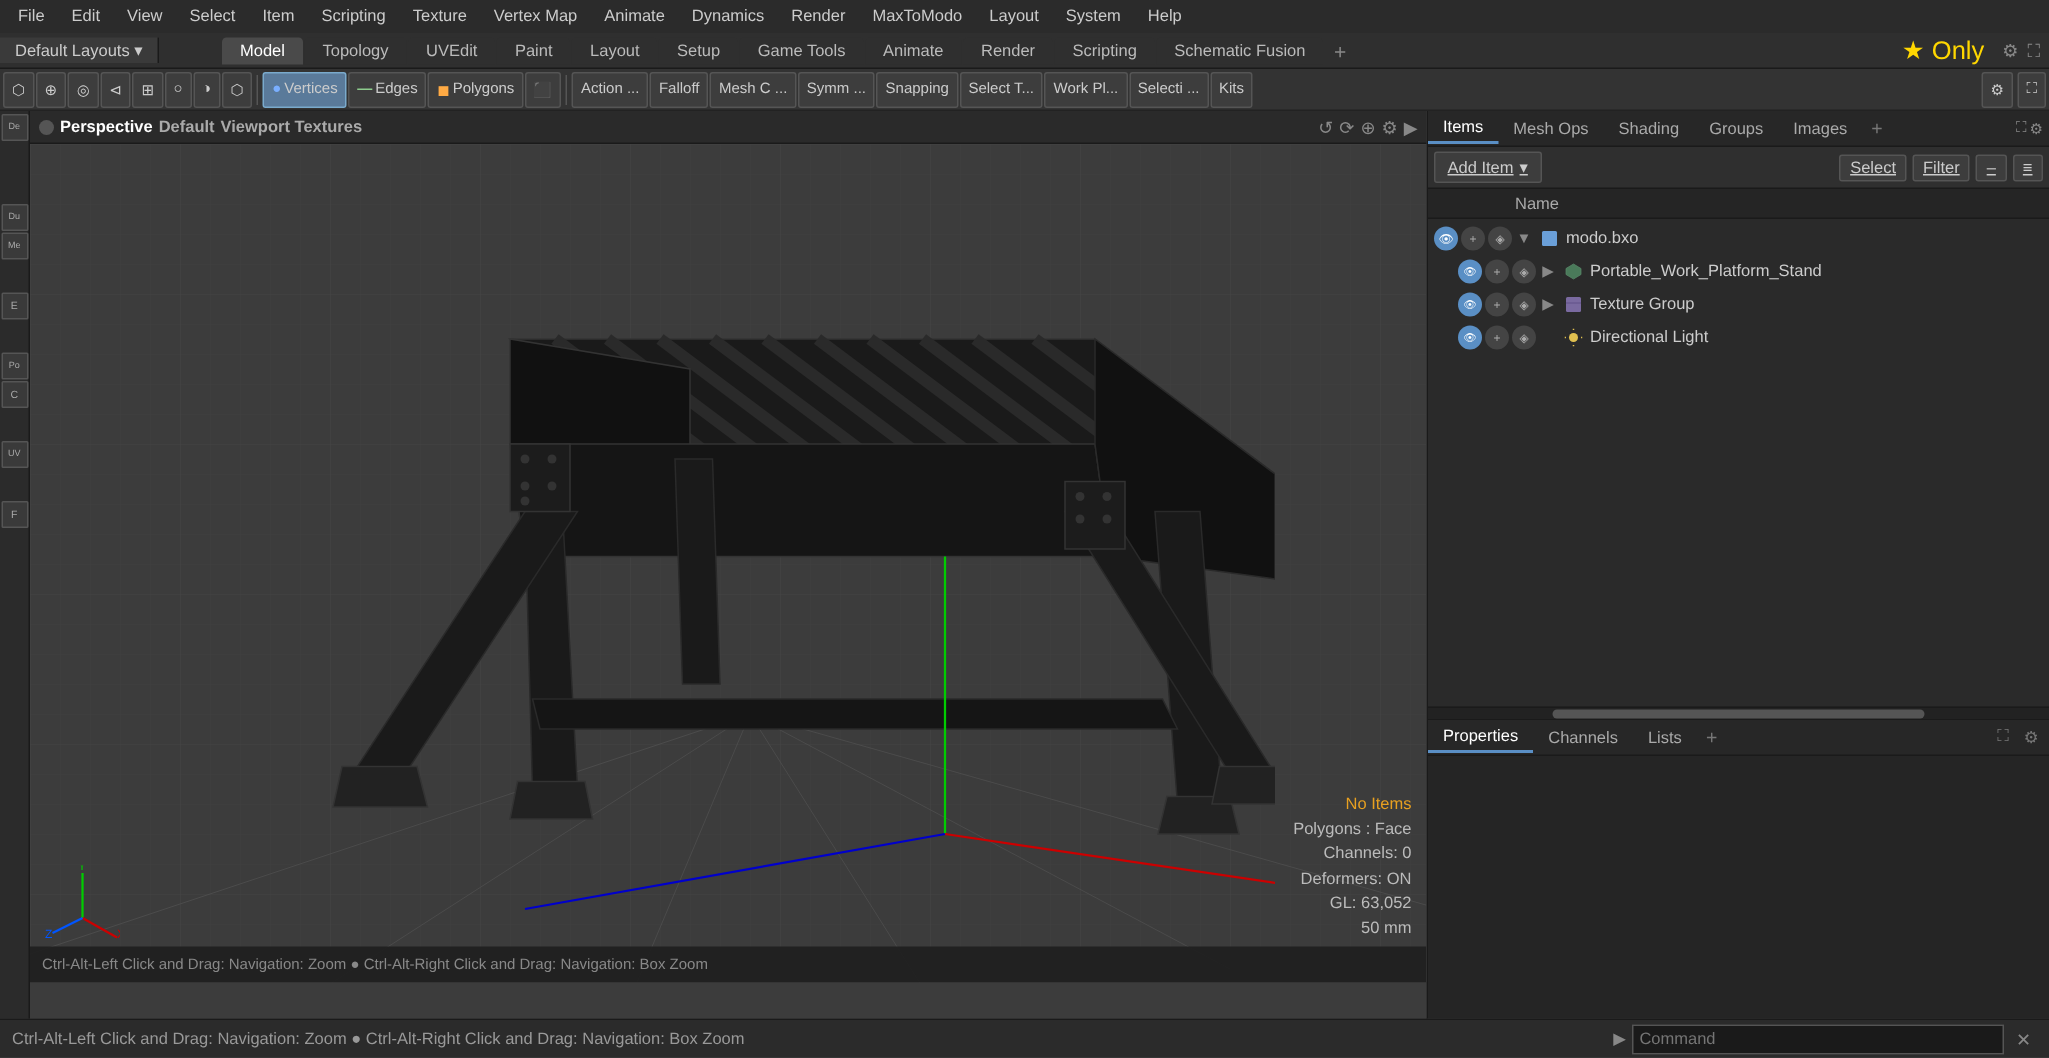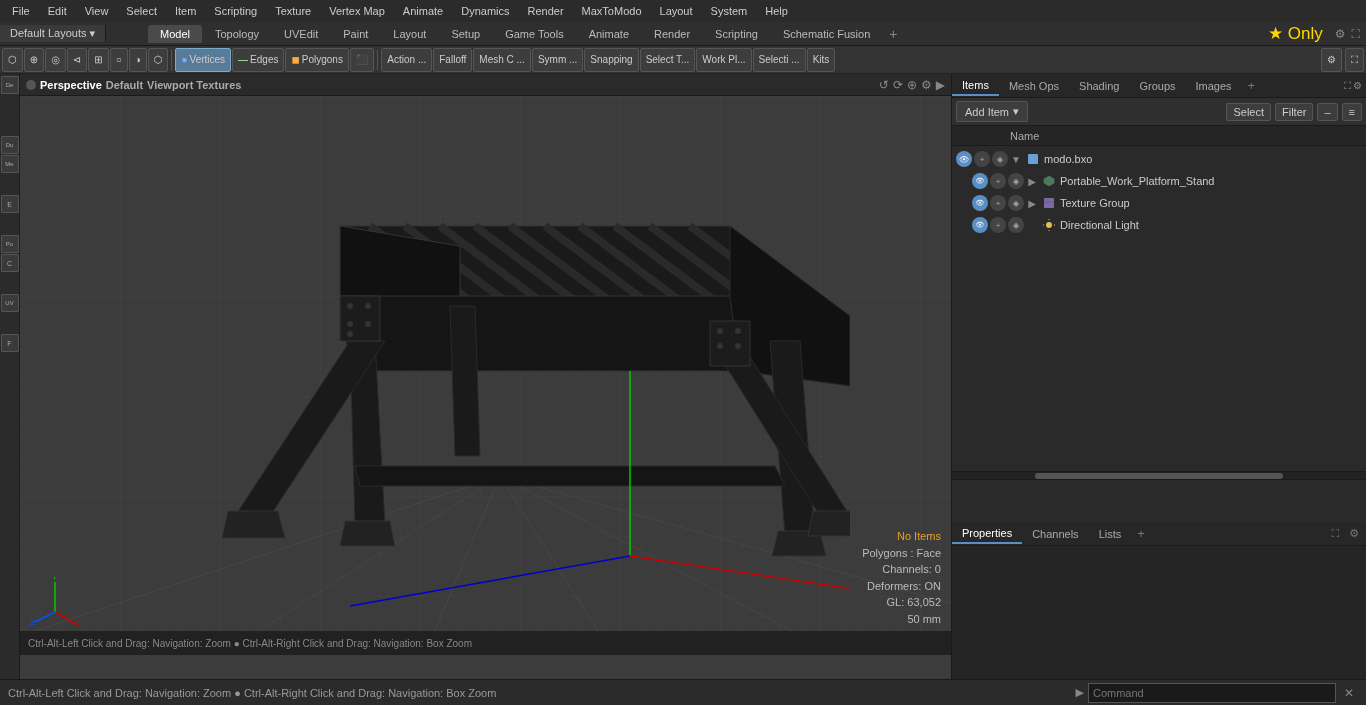--- a/index.html
+++ b/index.html
@@ -272,20 +272,21 @@
 
     
     #items-toolbar {
       height: 28px;
       background: #2f2f2f;
       display: flex;
       align-items: center;
       padding: 0 4px;
       gap: 4px;
       border-bottom: 1px solid #1a1a1a;
+      text-decoration: underline;
     }
     #add-item-btn {
       padding: 3px 8px;
       background: #3d3d3d;
       border: 1px solid #555;
       color: #ccc;
       font-size: 11px;
       cursor: pointer;
       border-radius: 2px;
       display: flex;
@@ -392,21 +393,20 @@
       border-top: 1px solid #1a1a1a;
       display: flex;
       flex-direction: column;
     }
     #properties-tabs {
       height: 24px;
       background: #272727;
       display: flex;
       align-items: center;
       border-bottom: 1px solid #1a1a1a;
-      margin-top: 42px;
     }
     .prop-tab {
       padding: 3px 10px;
       font-size: 11px;
       color: #aaa;
       cursor: pointer;
     }
     .prop-tab.active {
       color: #fff;
       border-bottom: 2px solid #5a8fc5;

